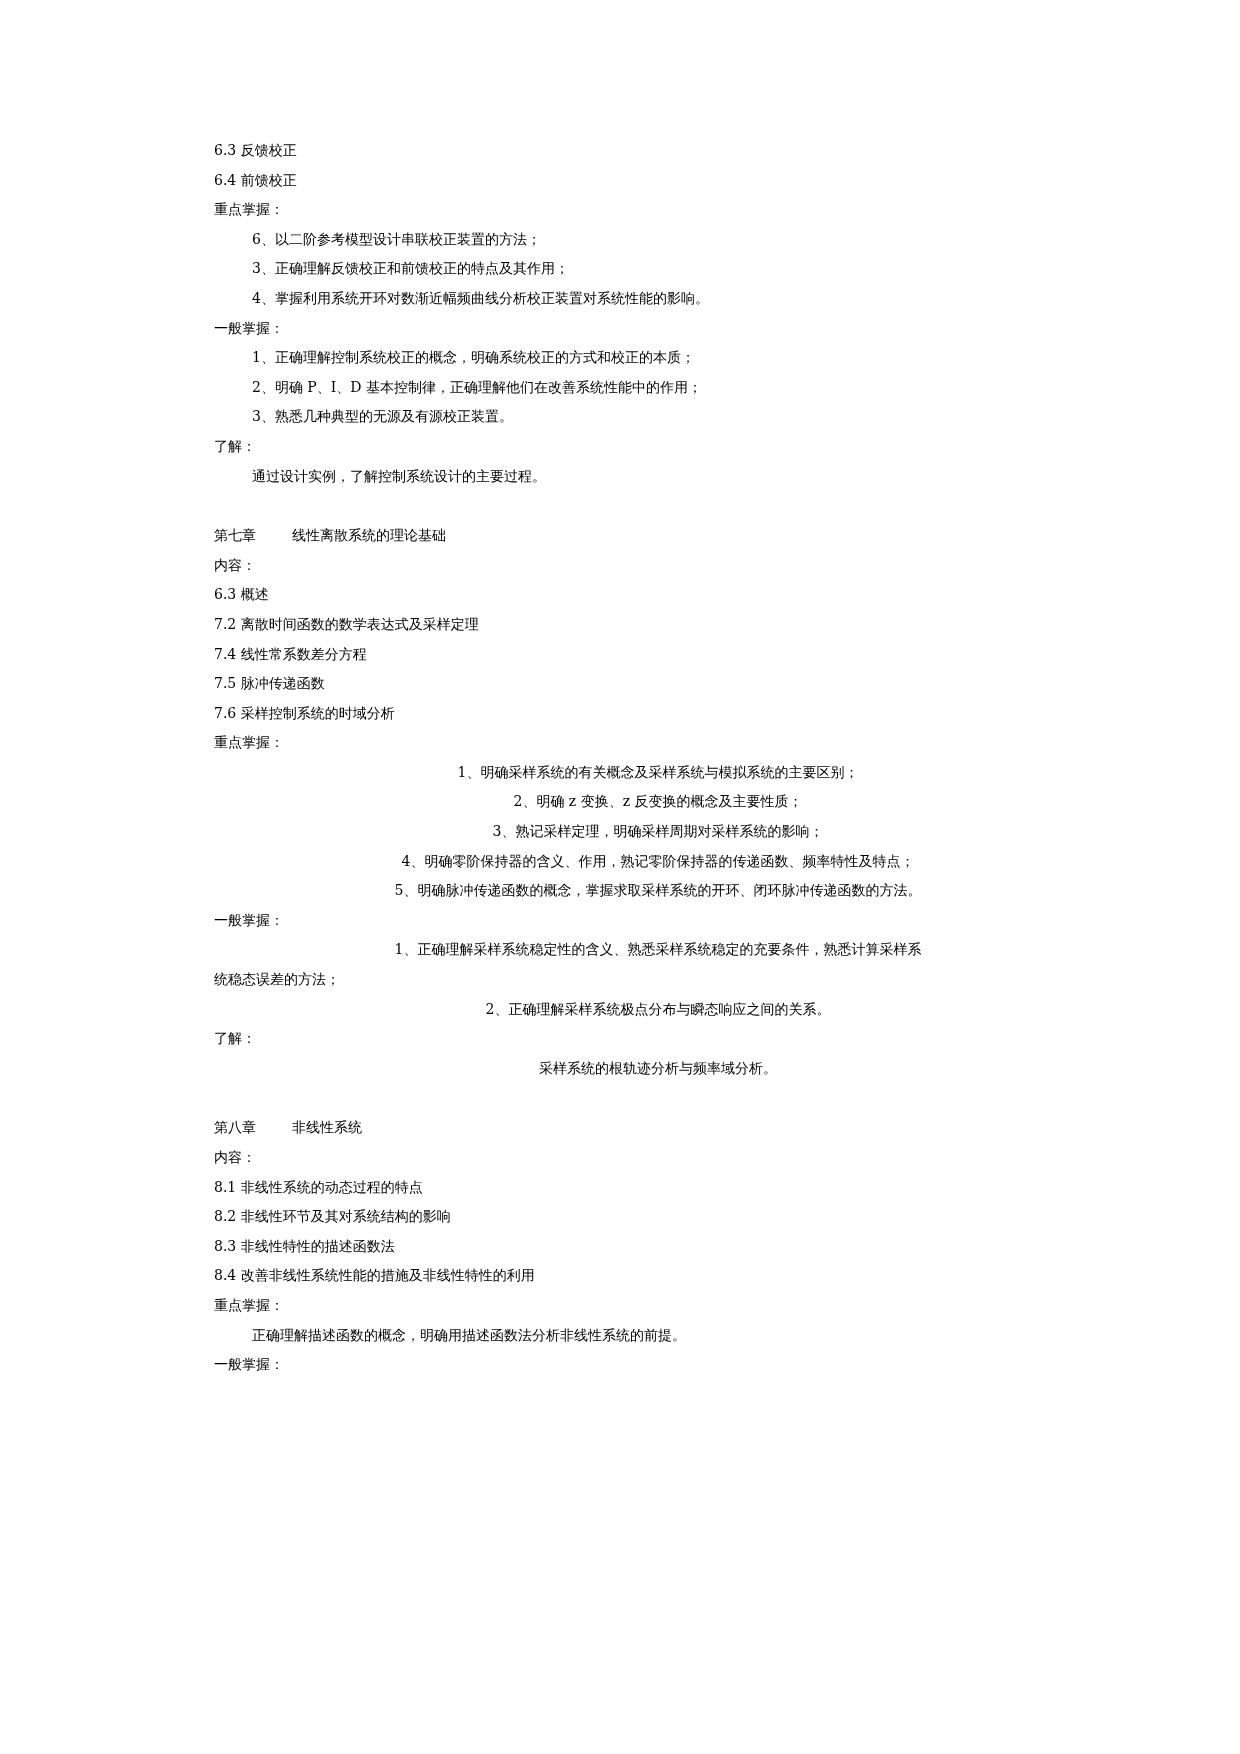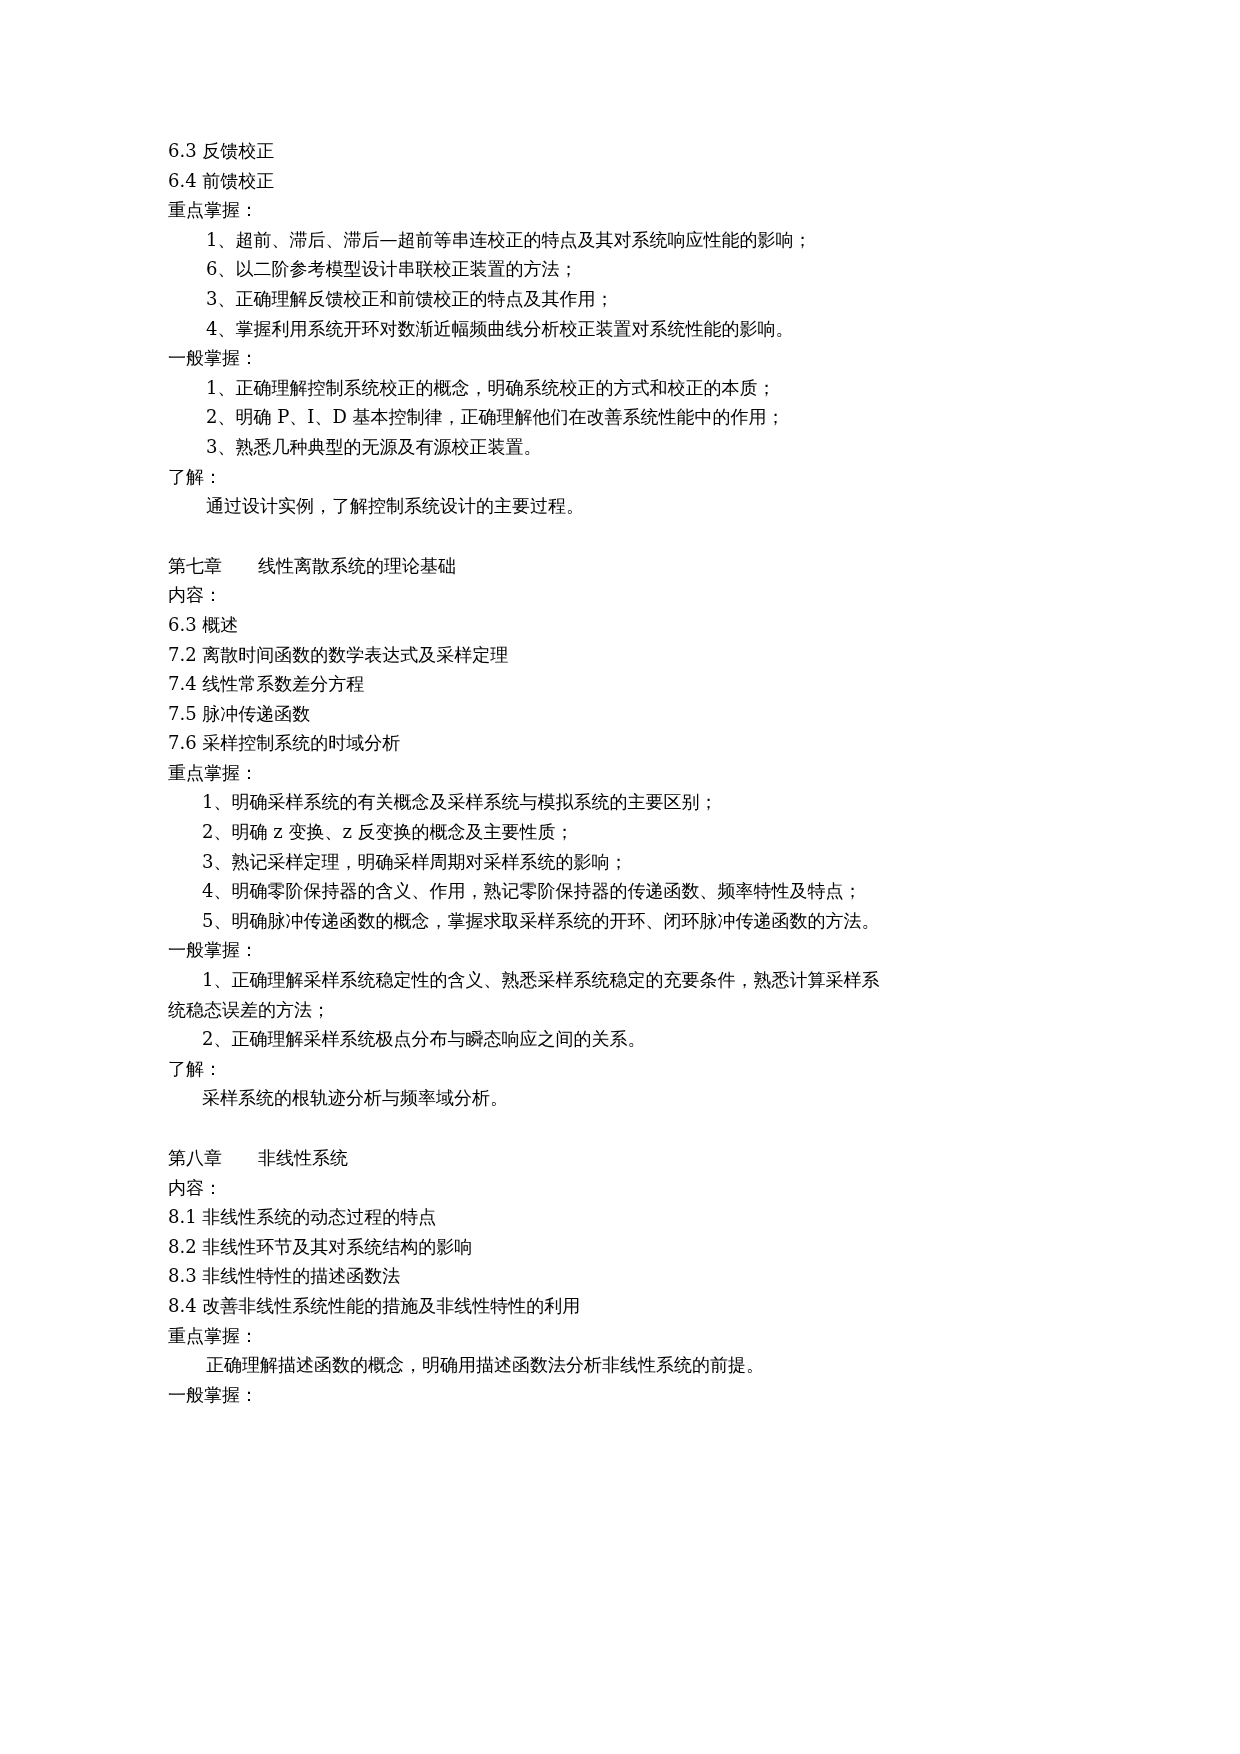--- a/index.html
+++ b/index.html
@@ -15,53 +15,54 @@
       font-family: "DejaVu Serif", "Liberation Serif", serif;
       color: #000000;
     }
     .page {
       position: absolute;
       left: 168px;
       top: 136px;
       width: 900px;
     }
     .line {
-      font-size: 18px;
+      font-size: 14px;
       line-height: 29.6px;
       height: 29.6px;
       white-space: nowrap;
       letter-spacing: 0px;
+      margin-left: 46px;
     }
     .bold {
       font-weight: normal;
       font-family: "DejaVu Sans", "Liberation Sans", sans-serif;
     }
     .indent {
       padding-left: 38px;
     }
     .indent-sm {
       padding-left: 34px;
+      text-align: center;
     }
     .gap {
       height: 30px;
     }
     .chapter-title .gapspace {
       display: inline-block;
       width: 36px;
     }
   </style>
 </head>
 <body>
 
 <div class="page">
 
   <div class="line">6.3  反馈校正</div>
   <div class="line">6.4  前馈校正</div>
   <div class="line bold">重点掌握：</div>
-  <div class="line indent">1、超前、滞后、滞后—超前等串连校正的特点及其对系统响应性能的影响；</div>
   <div class="line indent">6、以二阶参考模型设计串联校正装置的方法；</div>
   <div class="line indent">3、正确理解反馈校正和前馈校正的特点及其作用；</div>
   <div class="line indent">4、掌握利用系统开环对数渐近幅频曲线分析校正装置对系统性能的影响。</div>
   <div class="line bold">一般掌握：</div>
   <div class="line indent">1、正确理解控制系统校正的概念，明确系统校正的方式和校正的本质；</div>
   <div class="line indent">2、明确 P、I、D 基本控制律，正确理解他们在改善系统性能中的作用；</div>
   <div class="line indent">3、熟悉几种典型的无源及有源校正装置。</div>
   <div class="line bold">了解：</div>
   <div class="line indent">通过设计实例，了解控制系统设计的主要过程。</div>
 

